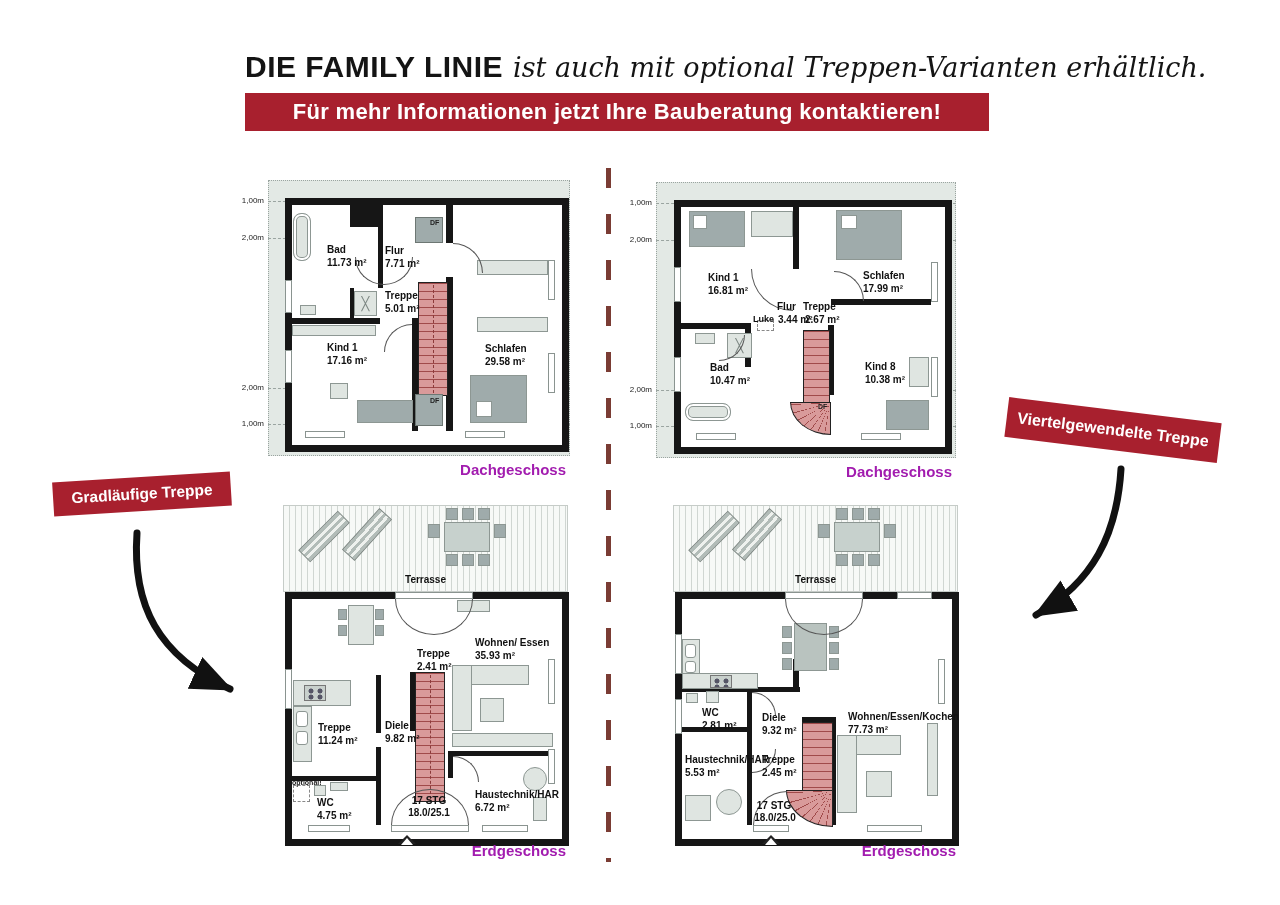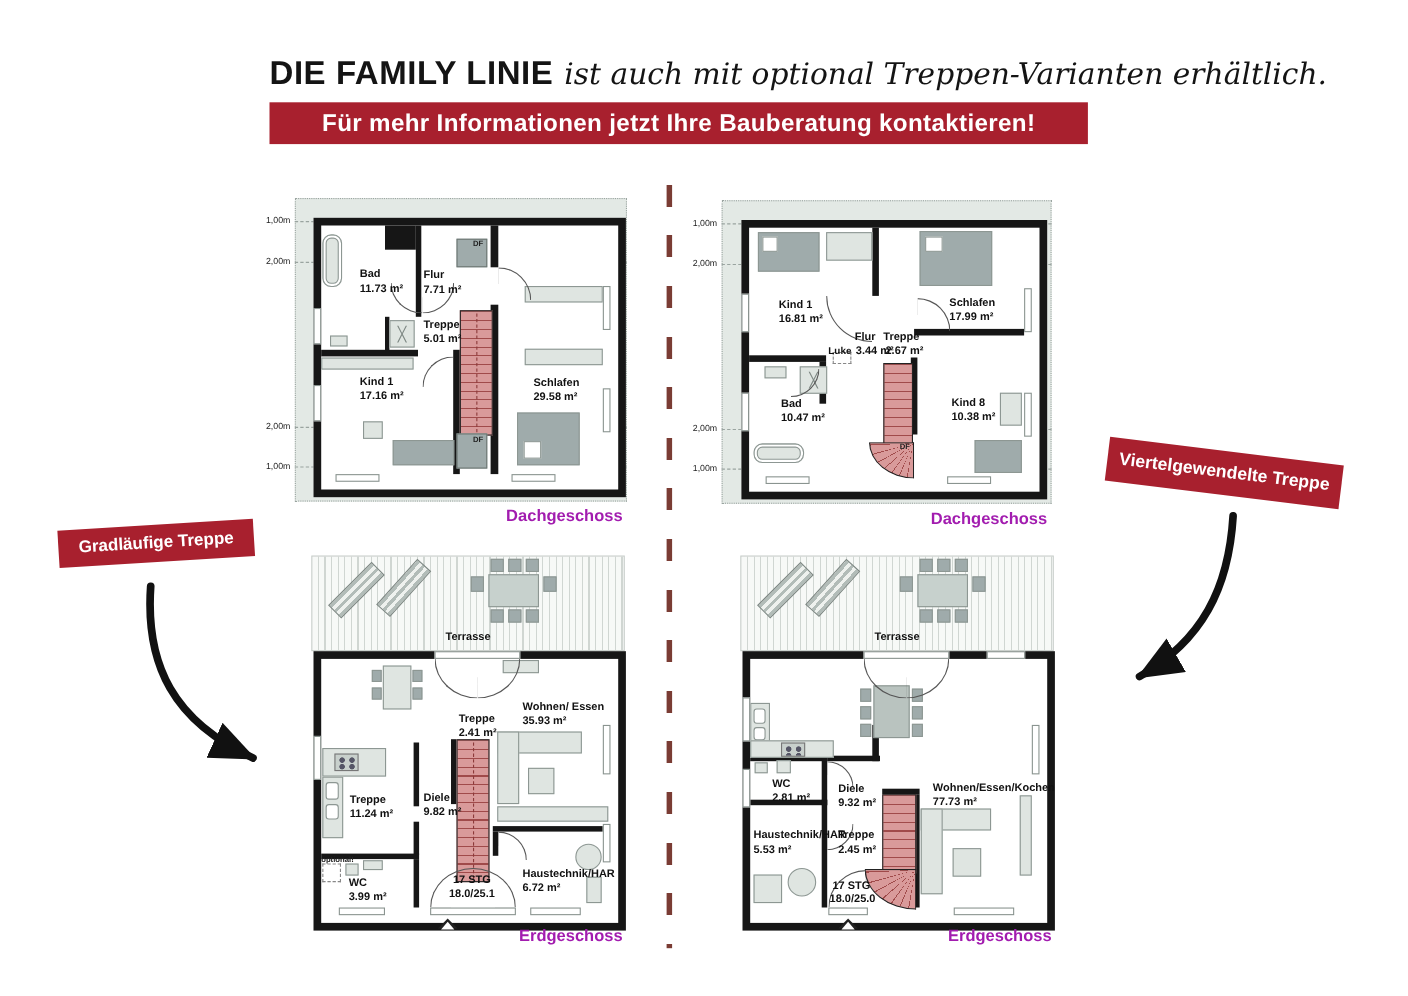--- a/index.html
+++ b/index.html
@@ -301,21 +301,21 @@
       <div>Treppe</div>
       <div>11.24 m²</div>
     </div>
     <div class="rlabel" style="left:93px;top:120px;">
       <div>Diele</div>
       <div>9.82 m²</div>
     </div>
     <div class="tiny" style="left:0;top:180px;">optional!</div>
     <div class="rlabel" style="left:25px;top:197px;">
       <div>WC</div>
-      <div>3.99 m²</div>
+      <div>4.75 m²</div>
     </div>
     <div class="rlabel" style="left:183px;top:189px;">
       <div>Haustechnik/HAR</div>
       <div>6.72 m²</div>
     </div>
     <div class="rlabel center" style="left:115px;top:195px;width:44px;">17 STG</div>
     <div class="rlabel center" style="left:107px;top:207px;width:60px;">18.0/25.1</div>
 
     <div class="tri" style="left:106px;top:236px;">
         <div></div>

